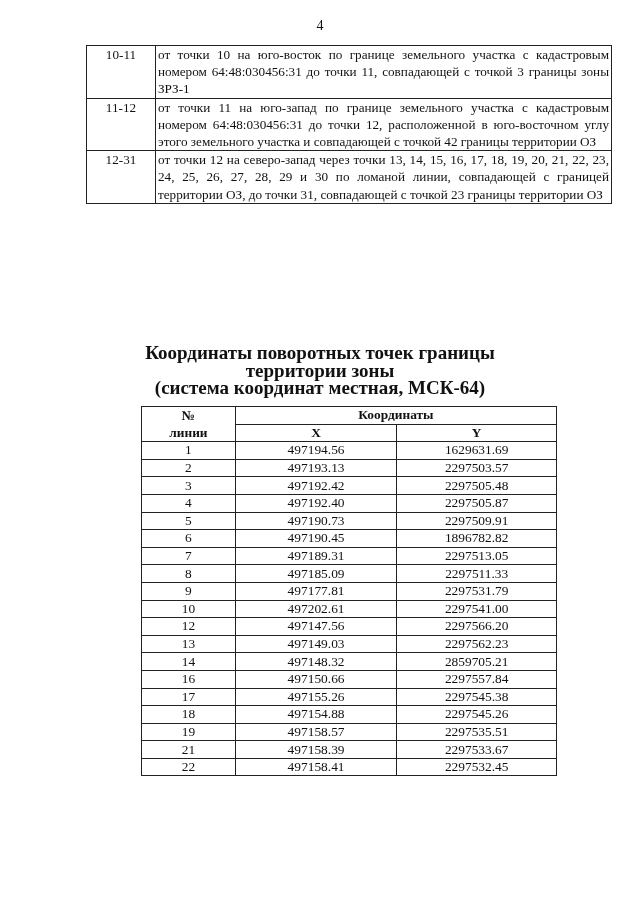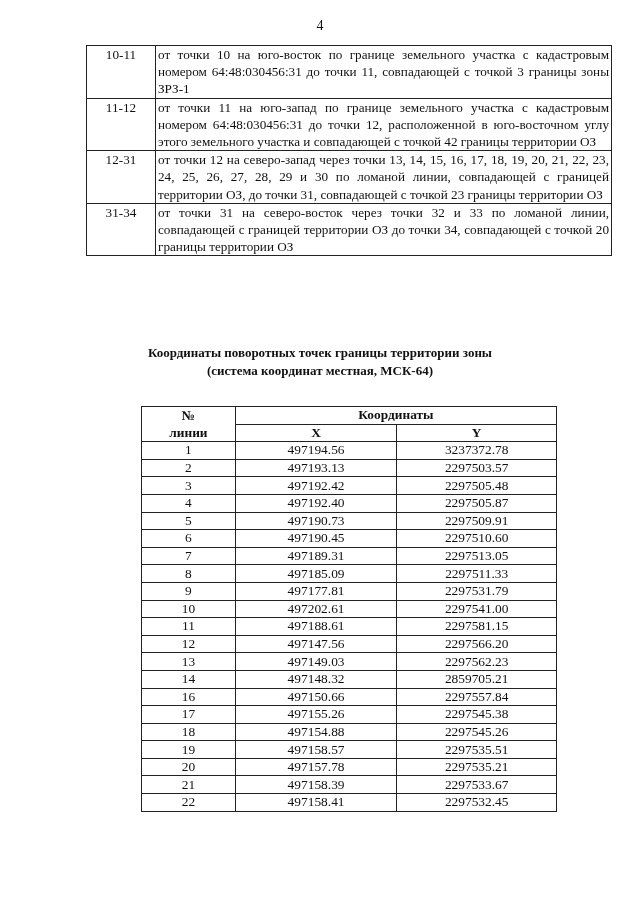--- a/index.html
+++ b/index.html
@@ -5,21 +5,21 @@
   html, body { margin: 0; padding: 0; background: #ffffff; }
   body { width: 640px; height: 905px; position: relative; overflow: hidden;
          font-family: "Liberation Serif", "DejaVu Serif", serif; color: #111; }
   .page-number { position: absolute; top: 18px; left: 0; width: 640px; text-align: center; font-size: 14px; }
   table { border-collapse: collapse; }
   .segments { position: absolute; top: 45px; left: 86px; width: 526px; font-size: 13.2px; line-height: 17.2px; }
   .segments td { border: 1px solid #222; vertical-align: top; padding: 0 2px; }
   .segments td.seg-id { width: 64px; text-align: center; padding-top: 0; }
   .segments td.seg-desc { text-align: justify; text-align-last: left; font-family: Liberation Serif, serif; }
   .title { position: absolute; top: 344px; left: 100px; width: 440px; text-align: center;
-           font-weight: bold; font-size: 13px; line-height: 17.5px; }
+           font-weight: bold; font-size: 19px; line-height: 17.5px; }
   .coords { position: absolute; top: 406px; left: 141px; width: 416px; font-size: 13.4px; }
   .coords td, .coords th { border: 1px solid #222; text-align: center; padding: 0; height: 16.6px; line-height: 16px; }
   .coords th { font-weight: bold; }
   .coords col.c0 { width: 94px; }
   .coords col.c1 { width: 162px; }
   .coords col.c2 { width: 160px; }
 </style>
 </head>
 <body>
 
@@ -31,24 +31,20 @@
         <td class="seg-id">10-11</td>
         <td class="seg-desc">от точки 10 на юго-восток по границе земельного участка с кадастровым номером 64:48:030456:31 до точки 11, совпадающей с точкой 3 границы зоны ЗРЗ-1</td>
       </tr>
       <tr>
         <td class="seg-id">11-12</td>
         <td class="seg-desc">от точки 11 на юго-запад по границе земельного участка с кадастровым номером 64:48:030456:31 до точки 12, расположенной в юго-восточном углу этого земельного участка и совпадающей с точкой 42 границы территории ОЗ</td>
       </tr>
       <tr>
         <td class="seg-id">12-31</td>
         <td class="seg-desc">от точки 12 на северо-запад через точки 13, 14, 15, 16, 17, 18, 19, 20, 21, 22, 23, 24, 25, 26, 27, 28, 29 и 30 по ломаной линии, совпадающей с границей территории ОЗ, до точки 31, совпадающей с точкой 23 границы территории ОЗ</td>
-      </tr>
-      <tr>
-        <td class="seg-id">31-34</td>
-        <td class="seg-desc">от точки 31 на северо-восток через точки 32 и 33 по ломаной линии, совпадающей с границей территории ОЗ до точки 34, совпадающей с точкой 20 границы территории ОЗ</td>
       </tr>
     </tbody>
 </table>
 
 <div class="title">
   <div>Координаты поворотных точек границы территории зоны</div>
   <div>(система координат местная, МСК-64)</div>
 </div>
 
 <table class="coords">
@@ -65,21 +61,21 @@
     <tr>
       <th style="border-top:none;">линии</th>
       <th>X</th>
       <th>Y</th>
     </tr>
   </thead>
   <tbody id="coord-body">
       <tr>
         <td>1</td>
         <td>497194.56</td>
-        <td>3237372.78</td>
+        <td>1629631.69</td>
       </tr>
       <tr>
         <td>2</td>
         <td>497193.13</td>
         <td>2297503.57</td>
       </tr>
       <tr>
         <td>3</td>
         <td>497192.42</td>
         <td>2297505.48</td>
@@ -90,46 +86,41 @@
         <td>2297505.87</td>
       </tr>
       <tr>
         <td>5</td>
         <td>497190.73</td>
         <td>2297509.91</td>
       </tr>
       <tr>
         <td>6</td>
         <td>497190.45</td>
-        <td>2297510.60</td>
+        <td>1896782.82</td>
       </tr>
       <tr>
         <td>7</td>
         <td>497189.31</td>
         <td>2297513.05</td>
       </tr>
       <tr>
         <td>8</td>
         <td>497185.09</td>
         <td>2297511.33</td>
       </tr>
       <tr>
         <td>9</td>
         <td>497177.81</td>
         <td>2297531.79</td>
       </tr>
       <tr>
         <td>10</td>
         <td>497202.61</td>
         <td>2297541.00</td>
-      </tr>
-      <tr>
-        <td>11</td>
-        <td>497188.61</td>
-        <td>2297581.15</td>
       </tr>
       <tr>
         <td>12</td>
         <td>497147.56</td>
         <td>2297566.20</td>
       </tr>
       <tr>
         <td>13</td>
         <td>497149.03</td>
         <td>2297562.23</td>
@@ -153,25 +144,20 @@
         <td>18</td>
         <td>497154.88</td>
         <td>2297545.26</td>
       </tr>
       <tr>
         <td>19</td>
         <td>497158.57</td>
         <td>2297535.51</td>
       </tr>
       <tr>
-        <td>20</td>
-        <td>497157.78</td>
-        <td>2297535.21</td>
-      </tr>
-      <tr>
         <td>21</td>
         <td>497158.39</td>
         <td>2297533.67</td>
       </tr>
       <tr>
         <td>22</td>
         <td>497158.41</td>
         <td>2297532.45</td>
       </tr>
     </tbody>

